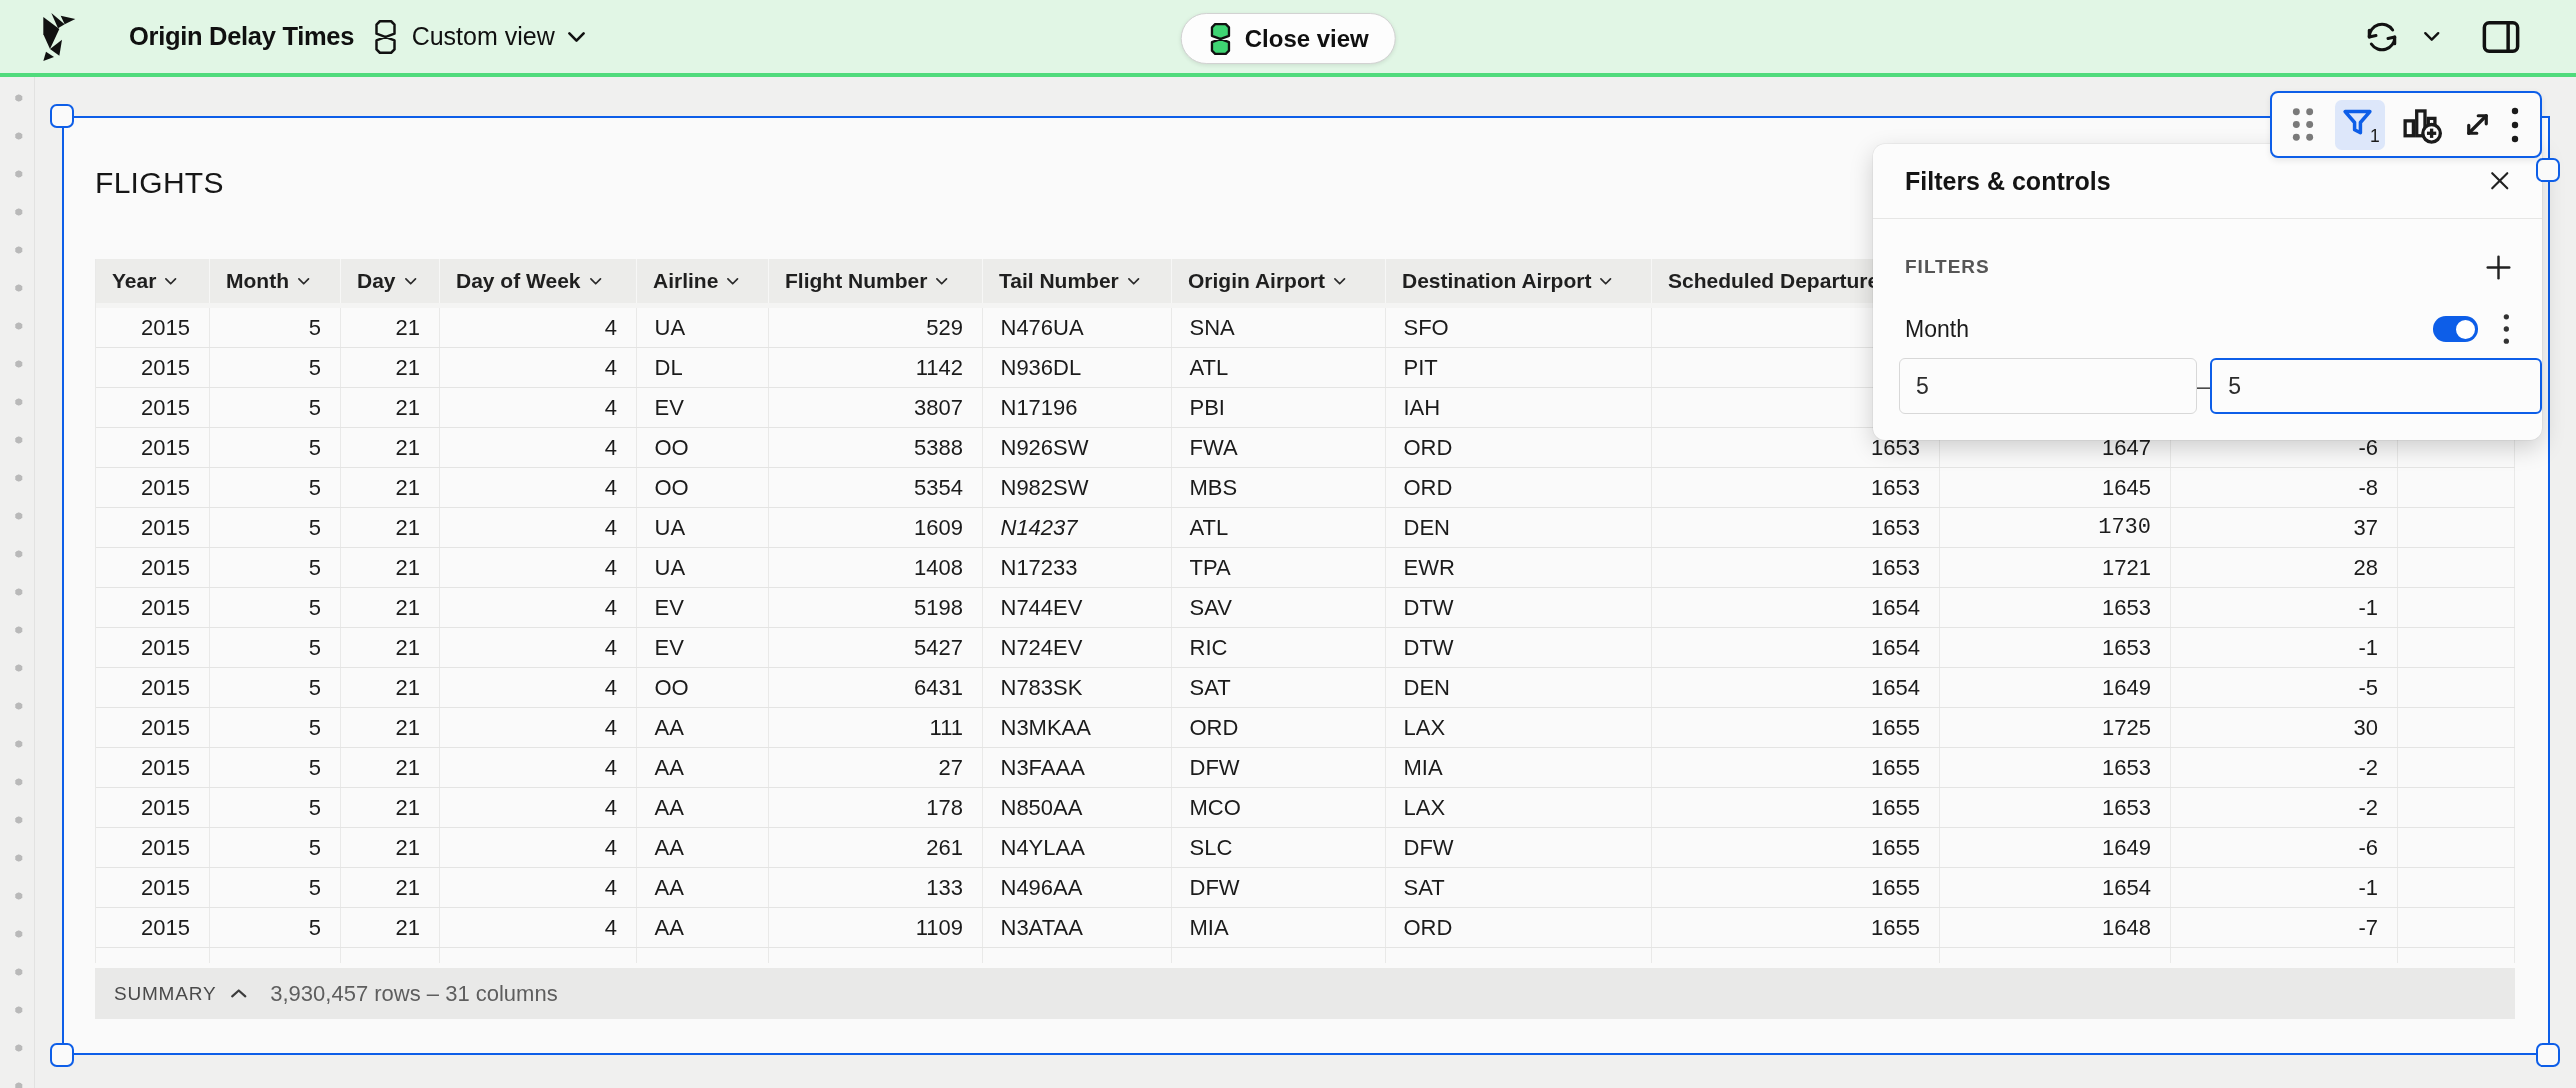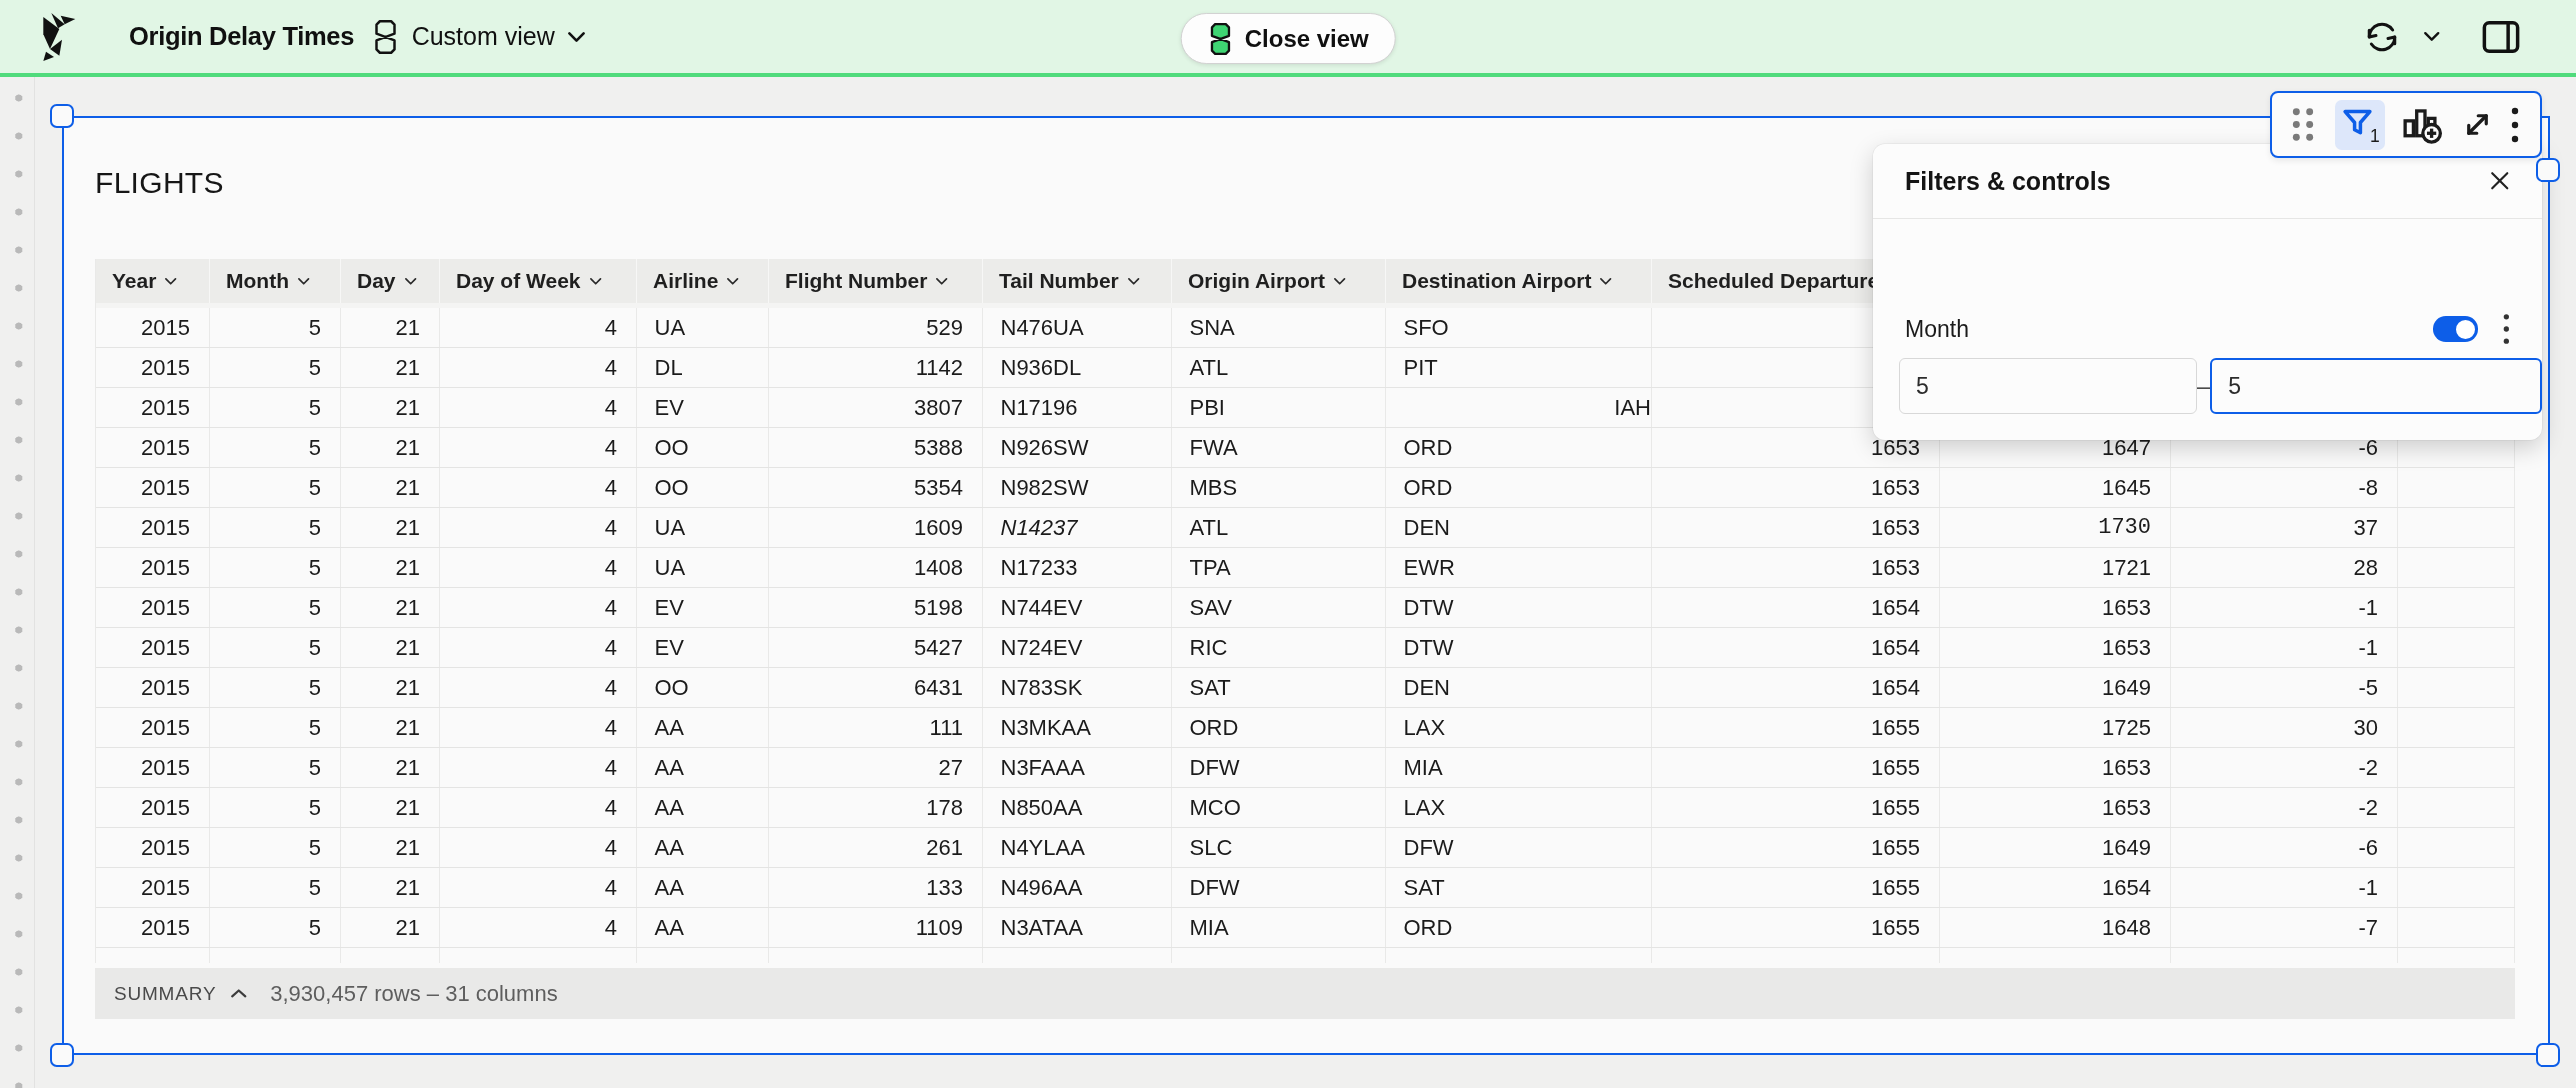--- a/index.html
+++ b/index.html
@@ -294,21 +294,21 @@
         </div>
         <div class="tr">
           <div class="td ar" style="width: 114px;">2015</div>
           <div class="td ar" style="width: 131px;">5</div>
           <div class="td ar" style="width: 99px;">21</div>
           <div class="td ar" style="width: 197px;">4</div>
           <div class="td al" style="width: 132px;">EV</div>
           <div class="td ar" style="width: 214px;">3807</div>
           <div class="td al" style="width: 189px;">N17196</div>
           <div class="td al" style="width: 214px;">PBI</div>
-          <div class="td al" style="width: 266px; text-align: right;">IAH</div>
+          <div class="td al" style="width: 266px;">IAH</div>
           <div class="td ar" style="width: 288px;"></div>
           <div class="td ar" style="width: 231px;"></div>
           <div class="td ar" style="width: 227px;"></div>
           <div class="td al" style="width: 117px;"></div>
         </div>
         <div class="tr">
           <div class="td ar" style="width: 114px;">2015</div>
           <div class="td ar" style="width: 131px;">5</div>
           <div class="td ar" style="width: 99px;">21</div>
           <div class="td ar" style="width: 197px;">4</div>
@@ -578,20 +578,29 @@
       <span class="p-title">Filters &amp; controls</span>
       <span class="tool-btn">
         <svg width="21.5" height="21.5" viewBox="0 0 20 20" fill="none" stroke="#222" stroke-width="2" stroke-linecap="round">
           <line x1="3" y1="3" x2="17" y2="17"></line>
             <line x1="17" y1="3" x2="3" y2="17"></line>
         </svg>
       </span>
     </div>
     <div class="p-divider"></div>
 
+    <div class="p-filters-row">
+      <span class="p-filters-label">FILTERS</span>
+      <span class="tool-btn">
+        <svg width="27" height="27" viewBox="0 0 20 20" fill="none" stroke="#222" stroke-width="1.8" stroke-linecap="round">
+          <line x1="10" y1="2" x2="10" y2="18"></line>
+            <line x1="2" y1="10" x2="18" y2="10"></line>
+        </svg>
+      </span>
+    </div>
 
     <div class="p-month-row">
       <span class="p-month-label">Month</span>
       <span class="spacer"></span>
       <span class="toggle">
         <span class="knob"></span>
       </span>
       <span class="p-kebab">
         <svg width="6.7" height="32" viewBox="0 0 7 34" fill="#333">
           <circle cx="3.5" cy="4" r="2.8"></circle>

